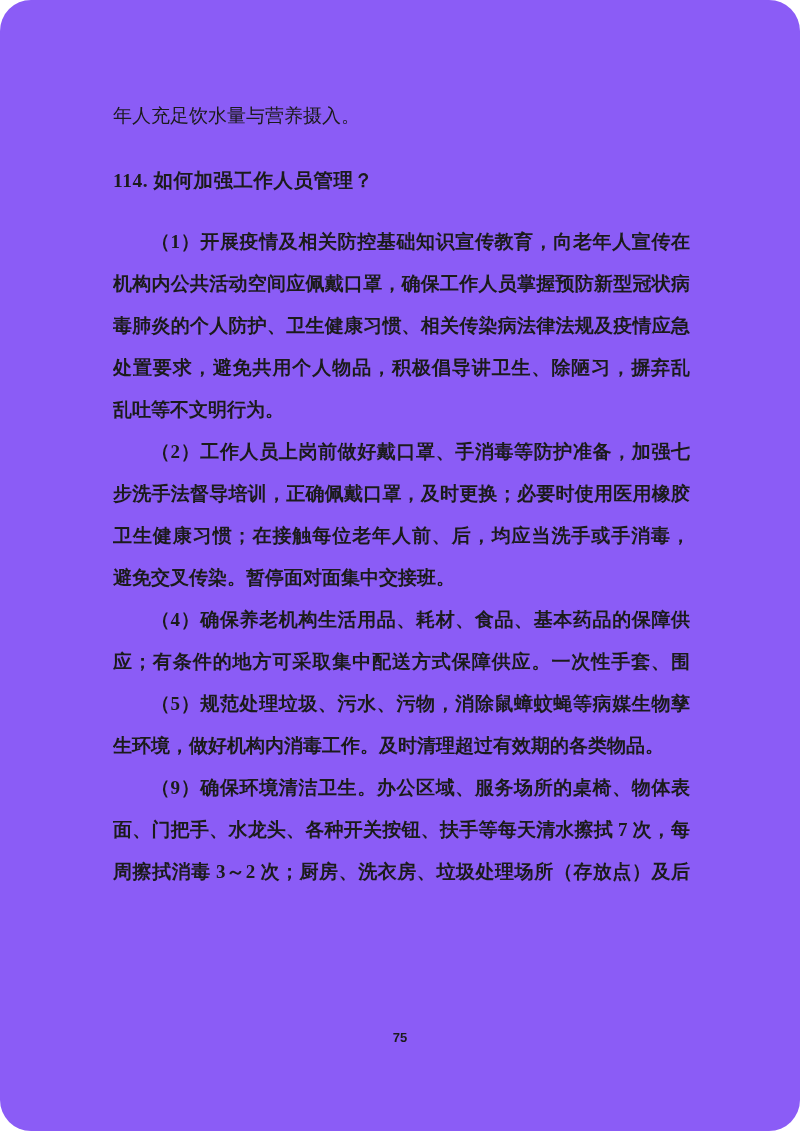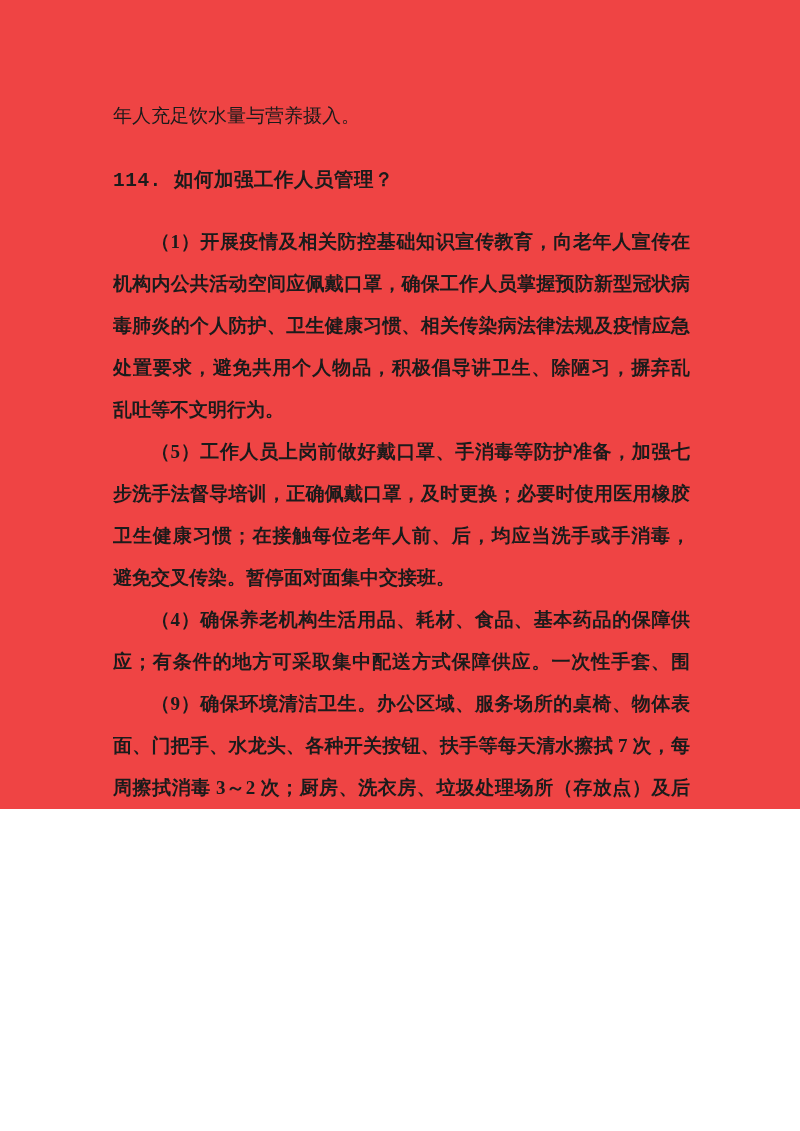--- a/index.html
+++ b/index.html
@@ -1,23 +1,24 @@
 <!DOCTYPE html>
 <html lang="zh"><head>
 <meta charset="utf-8">
 <style>
   html, body { margin: 0; padding: 0; background: #ffffff; }
   .page {
     position: relative;
     width: 800px;
-    height: 809px;
-    background: #ef4444;
+    height: 1131px;
+    background: #8b5cf6;
     color: #1b1b1b;
     font-family: "Liberation Serif", "DejaVu Serif", serif;
     overflow: hidden;
+    border-radius: 31px;
   }
   .text-column {
     position: absolute;
     left: 113px;
     top: 95px;
     width: 577px;
     font-size: 19px;
     line-height: 42px;
   }
   .line {
@@ -32,21 +33,20 @@
   .line.indent {
     text-indent: 2em;
   }
   .heading-line {
     height: 42px;
     margin-top: 23px;
     margin-bottom: 19px;
     font-weight: bold;
     font-size: 19.5px;
     letter-spacing: 0.5px;
-    font-family: Liberation Mono, monospace;
   }
   .paragraph { margin: 0; font-weight: bold; }
   .page-number {
     position: absolute;
     top: 1030px;
     left: 0;
     right: 0;
     text-align: center;
     font-family: "Liberation Sans", "DejaVu Sans", sans-serif;
     font-size: 13px;
@@ -63,29 +63,34 @@
     <div class="heading-line">114. 如何加强工作人员管理？</div>
     <div>
         <div class="paragraph">
           <div class="line fill indent">（1）开展疫情及相关防控基础知识宣传教育，向老年人宣传在</div>
           <div class="line fill">机构内公共活动空间应佩戴口罩，确保工作人员掌握预防新型冠状病</div>
           <div class="line fill">毒肺炎的个人防护、卫生健康习惯、相关传染病法律法规及疫情应急</div>
           <div class="line fill">处置要求，避免共用个人物品，积极倡导讲卫生、除陋习，摒弃乱扔、</div>
           <div class="line">乱吐等不文明行为。</div>
         </div>
         <div class="paragraph">
-          <div class="line fill indent">（5）工作人员上岗前做好戴口罩、手消毒等防护准备，加强七</div>
+          <div class="line fill indent">（2）工作人员上岗前做好戴口罩、手消毒等防护准备，加强七</div>
           <div class="line fill">步洗手法督导培训，正确佩戴口罩，及时更换；必要时使用医用橡胶</div>
           <div class="line fill">卫生健康习惯；在接触每位老年人前、后，均应当洗手或手消毒，</div>
           <div class="line">避免交叉传染。暂停面对面集中交接班。</div>
         </div>
         <div class="paragraph">
           <div class="line fill indent">（4）确保养老机构生活用品、耗材、食品、基本药品的保障供</div>
           <div class="line fill">应；有条件的地方可采取集中配送方式保障供应。一次性手套、围裙、</div>
         </div>
         <div class="paragraph">
+          <div class="line fill indent">（5）规范处理垃圾、污水、污物，消除鼠蟑蚊蝇等病媒生物孳</div>
+          <div class="line">生环境，做好机构内消毒工作。及时清理超过有效期的各类物品。</div>
+        </div>
+        <div class="paragraph">
           <div class="line fill indent">（9）确保环境清洁卫生。办公区域、服务场所的桌椅、物体表</div>
           <div class="line fill">面、门把手、水龙头、各种开关按钮、扶手等每天清水擦拭 7 次，每</div>
           <div class="line fill">周擦拭消毒 3～2 次；厨房、洗衣房、垃圾处理场所（存放点）及后</div>
         </div>
       </div>
   </div>
+  <div class="page-number">75</div>
 </div>
 
 </body></html>

